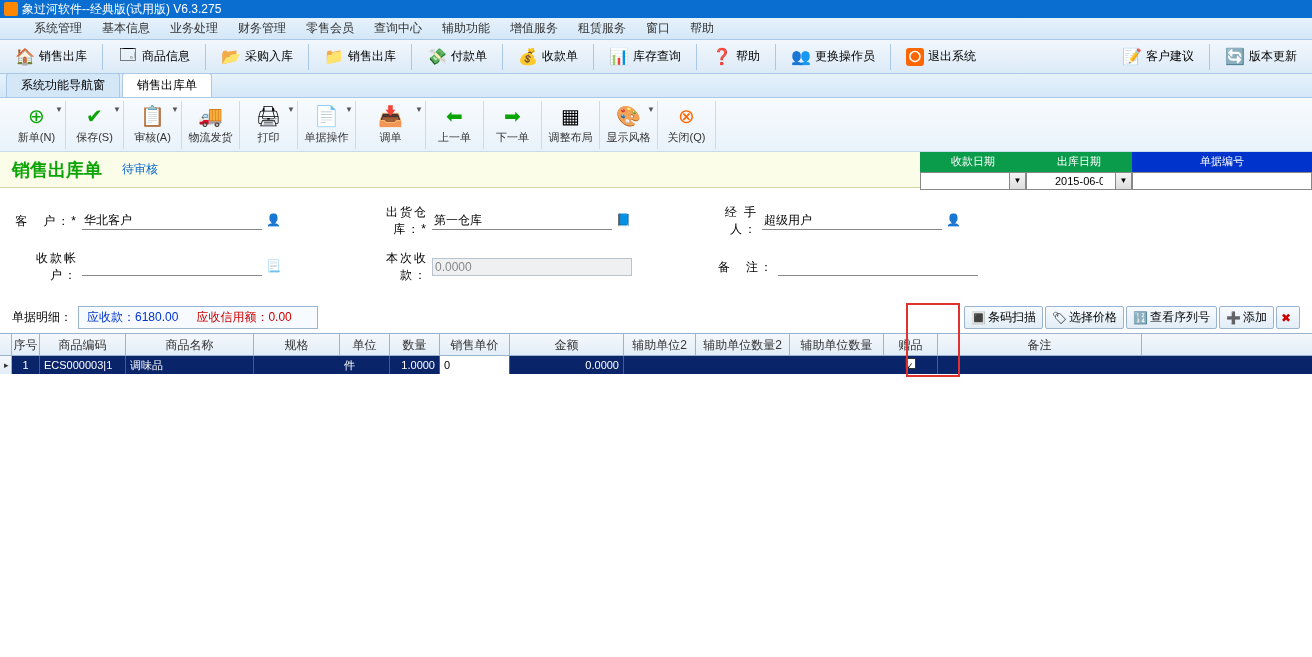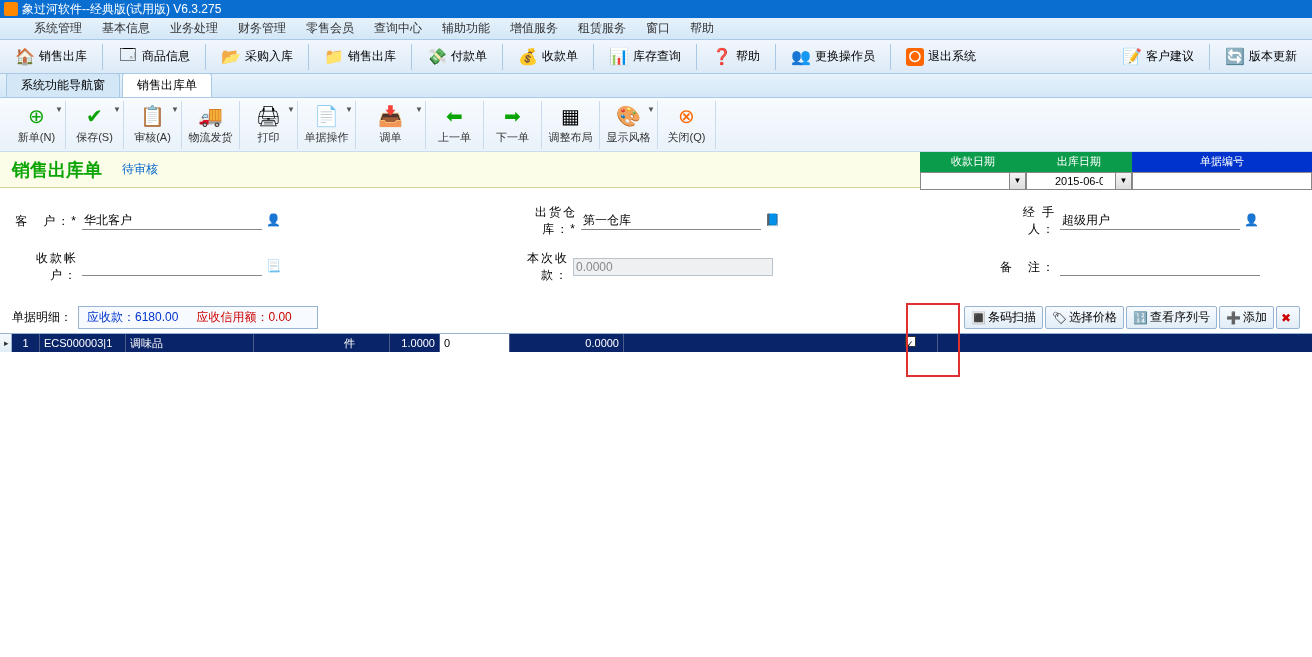--- a/index.html
+++ b/index.html
@@ -40,21 +40,21 @@
 .dbox { display: flex; flex-direction: column; }
 .dbox .hd { height: 20px; line-height: 18px; text-align: center; color: #fff; font-size: 11px; padding: 0 12px; }
 .dbox .bd { height: 18px; display: flex; align-items: center; background: #fff; border: 1px solid #888; }
 .dbox .bd input { border: none; width: 72px; font-size: 11px; padding: 0 12px; margin-left: 16px; }
 .dbox .bd .ddbtn { width: 16px; height: 16px; background: linear-gradient(#f4f4f4,#ddd); border-left: 1px solid #888; text-align: center; font-size: 8px; line-height: 16px; cursor: pointer; }
 .hdgreen { background: #0a9c4a; }
 .hdblue { background: #0033cc; }
 
 
 .formarea { padding: 16px 12px 8px 12px; }
-.frow { display: flex; align-items: center; margin-bottom: 12px; justify-content: space-between; }
+.frow { display: flex; align-items: center; margin-bottom: 12px; }
 .fld { display: flex; align-items: center; margin-right: 40px; }
 .fld label { width: 70px; text-align: right; padding-right: 4px; letter-spacing: 2px; }
 .fld .inp { border: none; border-bottom: 1px solid #888; width: 180px; padding: 1px 2px; font-size: 12px; }
 .fld .icend { width: 16px; height: 16px; margin-left: 4px; }
 
 
 .detailbar { display: flex; align-items: center; padding: 2px 12px 4px 12px; }
 .detailbar .dlab { margin-right: 6px; }
 .detailbox { border: 1px solid #99b4d1; background: #f7fbff; padding: 2px 8px; display: flex; align-items: flex-end; gap: 18px; width: 240px; }
 .detailbox .blue { color: #0033cc; }
@@ -313,20 +313,36 @@
         <span class="ric" style="color:#0aa504">➕</span>
         <span>添加</span>
       </div>
     <div class="rbtn" style="padding:2px 4px">
         <span class="ric" style="color:#cc0000">✖</span>
       </div>
   </div>
 </div>
 
 <div class="grid">
+  <div class="ghead">
+    <div class="gh c0"></div>
+    <div class="gh c1">序号</div>
+    <div class="gh c2">商品编码</div>
+    <div class="gh c3">商品名称</div>
+    <div class="gh c4">规格</div>
+    <div class="gh c5">单位</div>
+    <div class="gh c6">数量</div>
+    <div class="gh c7">销售单价</div>
+    <div class="gh c8">金额</div>
+    <div class="gh c9">辅助单位2</div>
+    <div class="gh c10">辅助单位数量2</div>
+    <div class="gh c11">辅助单位数量</div>
+    <div class="gh c12">赠品</div>
+    <div class="gh c13">备注</div>
+  </div>
   <div class="grow">
     <div class="gc rowmark c0">▸</div>
     <div class="gc c1 ctr">1</div>
     <div class="gc c2">ECS000003|1</div>
     <div class="gc c3">调味品</div>
     <div class="gc c4"></div>
     <div class="gc c5">件</div>
     <div class="gc c6 num">1.0000</div>
     <div class="gc c7 editing">0</div>
     <div class="gc c8 num">0.0000</div>

